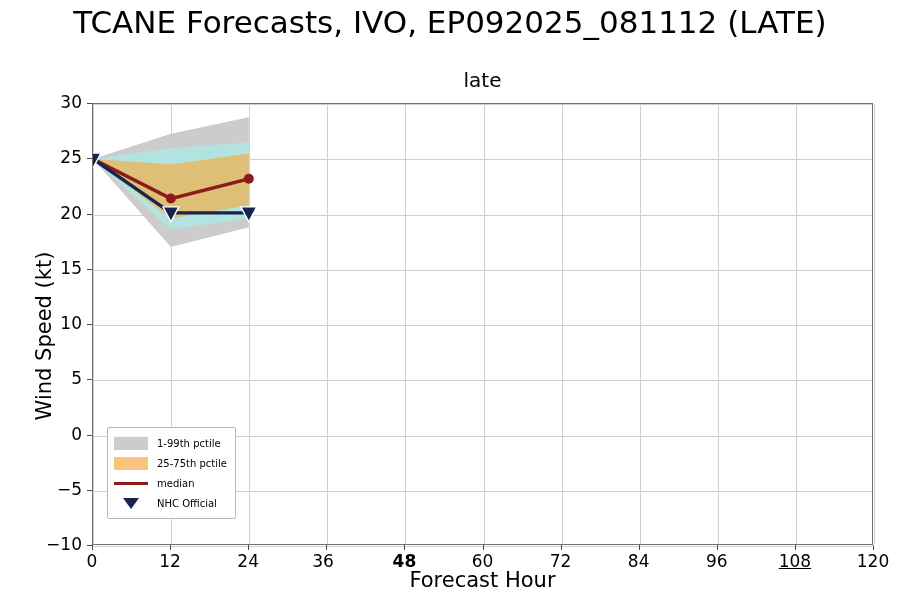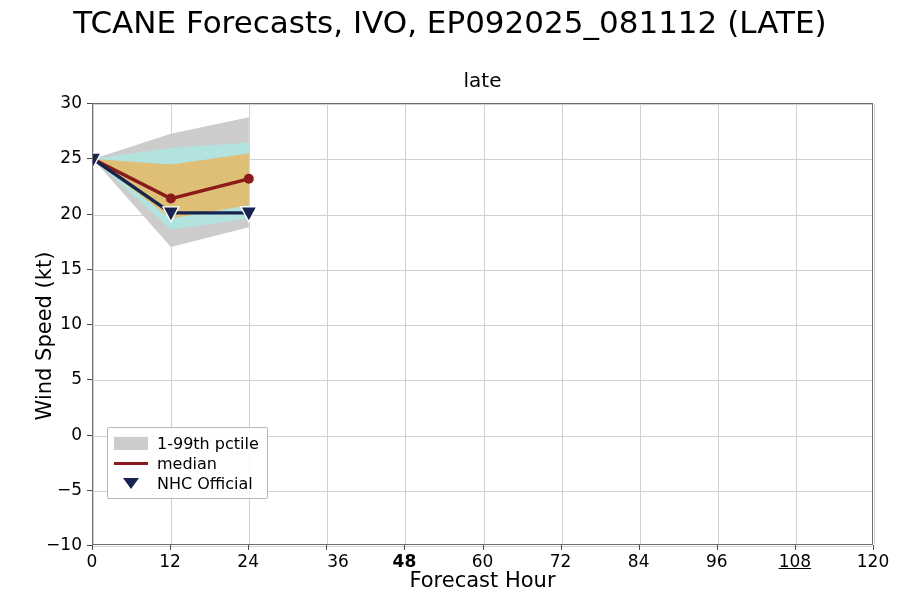--- a/index.html
+++ b/index.html
@@ -57,21 +57,21 @@
   #legend{
     position:absolute;left:107px;top:427px;
     background:rgba(255,255,255,0.88);
     border:1px solid #b8b8b8;border-radius:2px;
     padding:5px 8px 5px 6px;
   }
   .legend-row{display:flex;align-items:center;height:20px;}
   .legend-key{width:34px;height:13px;margin-right:9px;flex:none;}
   .legend-line{width:34px;height:0;border-top:3.4px solid #8b1a1a;margin-right:9px;flex:none;}
   .legend-tri{width:34px;height:14px;margin-right:9px;flex:none;display:flex;align-items:center;justify-content:center;}
-  .legend-text{font-size:16px;color:#000;white-space:nowrap;}
+  .legend-text{font-size:10px;color:#000;white-space:nowrap;}
 </style>
 </head>
 <body>
 
 <div id="root">
 
   <div class="fig-title">TCANE Forecasts, IVO, EP092025_081112 (LATE)</div>
   <div class="axes-title">late</div>
 
   <div id="plot">
@@ -117,21 +117,21 @@
   </div>
 
   <div id="ticks">
       <div class="xtick" style="left: 92px;"></div>
       <div class="xticklabel" style="left: 92px;">0</div>
       <div class="xtick" style="left: 170.1px;"></div>
       <div class="xticklabel" style="left: 170.1px;">12</div>
       <div class="xtick" style="left: 248.2px;"></div>
       <div class="xticklabel" style="left: 248.2px;">24</div>
       <div class="xtick" style="left: 326.3px;"></div>
-      <div class="xticklabel" style="left: 338px; text-align: center;">36</div>
+      <div class="xticklabel" style="left: 323px; text-align: center;">36</div>
       <div class="xtick" style="left: 404.4px;"></div>
       <div class="xticklabel" style="left: 404.4px; font-weight: bold;">48</div>
       <div class="xtick" style="left: 482.5px;"></div>
       <div class="xticklabel" style="left: 482.5px; text-align: center;">60</div>
       <div class="xtick" style="left: 560.6px;"></div>
       <div class="xticklabel" style="left: 560.6px;">72</div>
       <div class="xtick" style="left: 638.7px;"></div>
       <div class="xticklabel" style="left: 638.7px;">84</div>
       <div class="xtick" style="left: 716.8px;"></div>
       <div class="xticklabel" style="left: 716.8px;">96</div>
@@ -161,20 +161,24 @@
 
   <div class="xlabel">Forecast Hour</div>
   <div class="ylabel">Wind Speed (kt)</div>
 
   <div id="legend">
       <div class="legend-row">
         <div class="legend-key" style="background: rgb(204, 204, 204);"></div>
         <span class="legend-text">1-99th pctile</span>
       </div>
       <div class="legend-row">
+        <div class="legend-key" style="background: rgb(251, 196, 126);"></div>
+        <span class="legend-text">25-75th pctile</span>
+      </div>
+      <div class="legend-row">
         <div class="legend-line" style="border-top-color: rgb(139, 26, 26);"></div>
         <span class="legend-text">median</span>
       </div>
       <div class="legend-row">
         <div class="legend-tri">
           <svg width="18" height="13" viewBox="0 0 18 13">
             <polygon points="1,1 17,1 9,12" fill="#16244f"></polygon>
           </svg>
         </div>
         <span class="legend-text">NHC Official</span>

